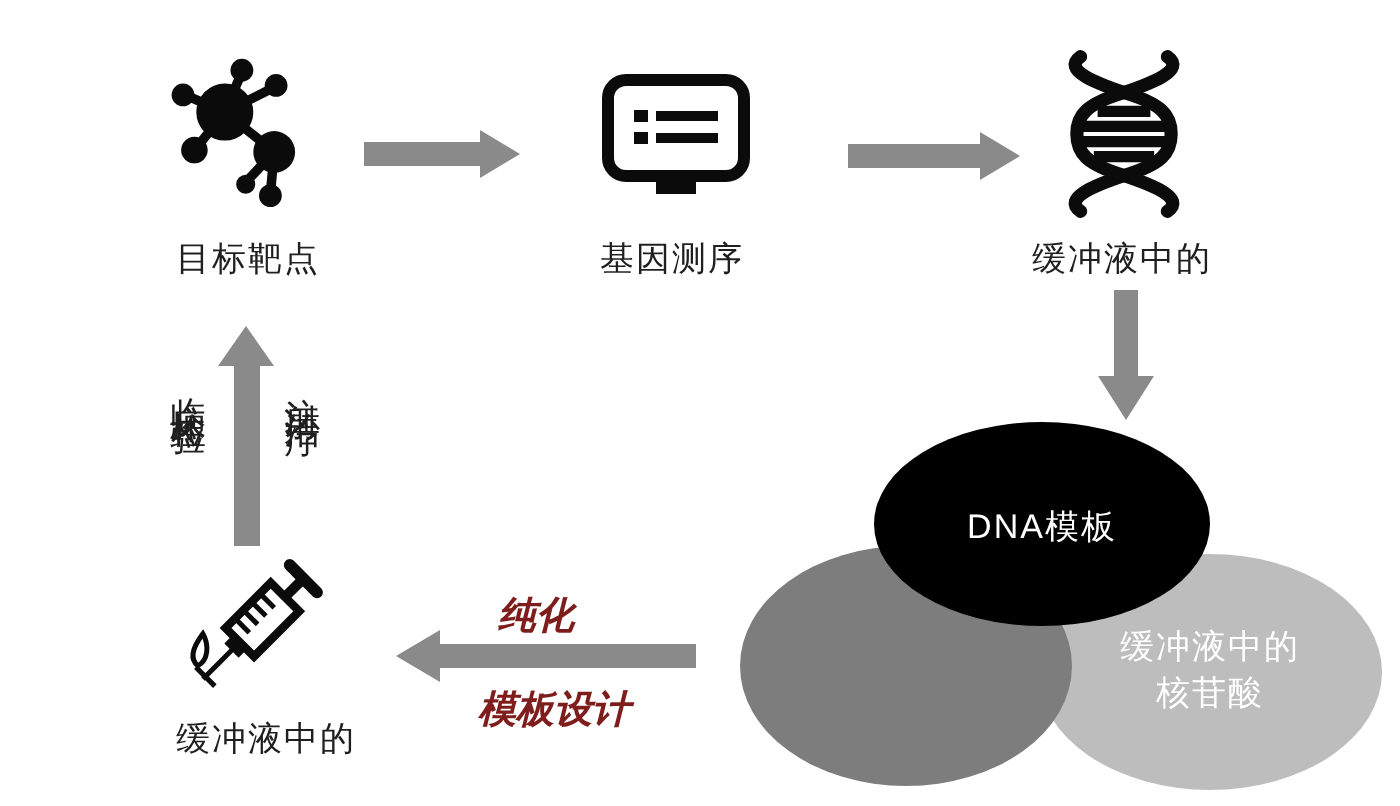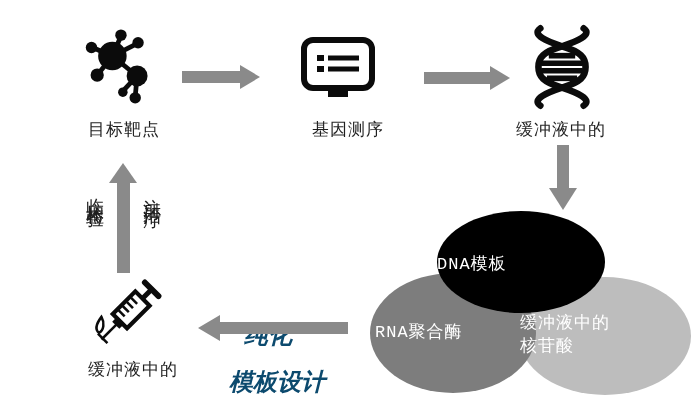--- a/index.html
+++ b/index.html
@@ -1,38 +1,38 @@
 <!DOCTYPE html>
 <html style="--arrow: #8a8a8a; --ink: #1f1f1f;"><head>
 <meta charset="utf-8">
 <style>
   :root{ --arrow:#8a8a8a; --ink:#1f1f1f; }
   html,body{margin:0;padding:0;background:#fff;}
   #stage{position:relative;width:700px;height:403px;background:#fff;overflow:hidden;
-         font-family:Liberation Mono, monospace;color:var(--ink);}
+         font-family:Liberation Sans, sans-serif;color:var(--ink);}
   .abs{position:absolute;}
   .lbl{font-size:17px;text-align:center;letter-spacing:1px;color:var(--ink);}
   .vlbl{font-size:18px;writing-mode:vertical-rl;text-orientation:upright;letter-spacing:4px;color:var(--ink);}
-  .itlbl{font-size:24px;font-weight:bold;font-style:italic;text-align:center;color:#0c4a6e;margin-top:24px;}
+  .itlbl{font-size:19px;font-weight:bold;font-style:italic;text-align:center;color:#7f1d1d;}
   
   .arr-r{display:flex;align-items:center;}
   .arr-r .shaft{flex:1;height:12px;background:var(--arrow);}
   .arr-r .head{width:0;height:0;border-top:12px solid transparent;border-bottom:12px solid transparent;border-left:20px solid var(--arrow);}
   .arr-l{display:flex;align-items:center;}
   .arr-l .head{width:0;height:0;border-top:13px solid transparent;border-bottom:13px solid transparent;border-right:22px solid var(--arrow);}
   .arr-l .shaft{flex:1;height:12px;background:var(--arrow);}
   .arr-u{display:flex;flex-direction:column;align-items:center;}
   .arr-u .head{width:0;height:0;border-left:14px solid transparent;border-right:14px solid transparent;border-bottom:20px solid var(--arrow);}
   .arr-u .shaft{width:13px;flex:1;background:var(--arrow);}
   .arr-d{display:flex;flex-direction:column;align-items:center;}
   .arr-d .shaft{width:12px;flex:1;background:var(--arrow);}
   .arr-d .head{width:0;height:0;border-left:14px solid transparent;border-right:14px solid transparent;border-top:22px solid var(--arrow);}
   
   .ellipse{border-radius:50%;}
-  .venn-lbl{font-size:17px;text-align:left;color:#fff;letter-spacing:1px;}
+  .venn-lbl{font-size:17px;text-align:center;color:#fff;letter-spacing:1px;}
   svg{display:block;}
 </style>
 </head>
 <body>
 
 <div id="stage">
 
   <svg class="abs" style="left:82px;top:25px;" width="76" height="82" viewBox="0 0 80 85">
     <g stroke="#0b0b0b" stroke-width="5" fill="none">
       <line x1="32" y1="32" x2="41" y2="11"></line>
@@ -62,21 +62,21 @@
   </div>
 
   <svg class="abs" style="left:300px;top:36px;" width="76" height="64" viewBox="0 0 76 64">
     <rect x="4" y="4" width="68" height="48" rx="9" fill="none" stroke="#0b0b0b" stroke-width="6"></rect>
     <rect x="17" y="19" width="7" height="6" fill="#0b0b0b"></rect>
     <rect x="28" y="19.5" width="31" height="5" fill="#0b0b0b"></rect>
     <rect x="17" y="30" width="7" height="6" fill="#0b0b0b"></rect>
     <rect x="28" y="30.5" width="31" height="5" fill="#0b0b0b"></rect>
     <rect x="28" y="54" width="20" height="7" fill="#0b0b0b"></rect>
   </svg>
-  <div class="abs lbl" style="left:288px;top:118px;width:120px;">基因测序</div>
+  <div class="abs lbl" style="left:276px;top:118px;width:120px;">基因测序</div>
 
   <div class="abs arr-r" style="left:424px;top:66px;width:86px;height:24px;">
     <div class="shaft"></div>
       <div class="head"></div>
   </div>
 
   <svg class="abs" style="left:529px;top:23px;" width="66" height="88" viewBox="0 0 70 90">
     <g stroke="#0b0b0b" stroke-width="7" fill="none" stroke-linecap="round">
       <path d="M12,4 C2,11 20,18 35,23 C55,29 60,35 60,45 C60,55 55,61 35,67 C20,72 2,79 12,86"></path>
       <path d="M58,4 C68,11 50,18 35,23 C15,29 10,35 10,45 C10,55 15,61 35,67 C50,72 68,79 58,86"></path>
@@ -93,21 +93,20 @@
   <div class="abs arr-d" style="left:549px;top:145px;width:28px;height:65px;">
     <div class="shaft"></div>
       <div class="head"></div>
   </div>
 
   <div class="abs ellipse" style="left: 519px; top: 277px; width: 172px; height: 118px; background: rgb(189, 189, 189);"></div>
   <div class="abs ellipse" style="left: 370px; top: 273px; width: 166px; height: 120px; background: rgb(125, 125, 125);"></div>
   <div class="abs ellipse" style="left: 437px; top: 211px; width: 168px; height: 102px; background: rgb(0, 0, 0);"></div>
 
   <div class="abs venn-lbl" style="left:437px;top:252px;width:168px;">DNA模板</div>
-  <div class="abs venn-lbl" style="left:375px;top:320px;width:160px;">RNA聚合酶</div>
   <div class="abs venn-lbl" style="left:520px;top:312px;width:170px;line-height:23px;">
     <div>缓冲液中的</div>
     <div>核苷酸</div>
   </div>
 
   <div class="abs itlbl" style="left:218px;top:295px;width:100px;">纯化</div>
   <div class="abs arr-l" style="left:198px;top:315px;width:150px;height:26px;">
     <div class="head"></div>
       <div class="shaft"></div>
   </div>

